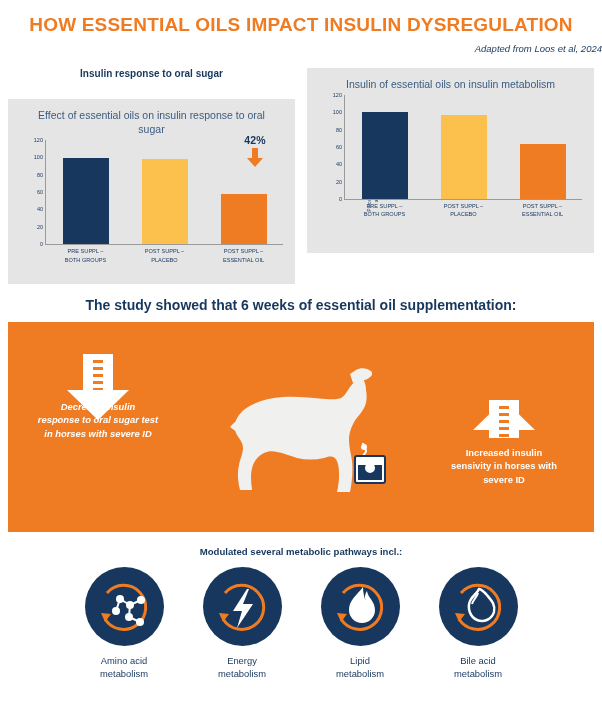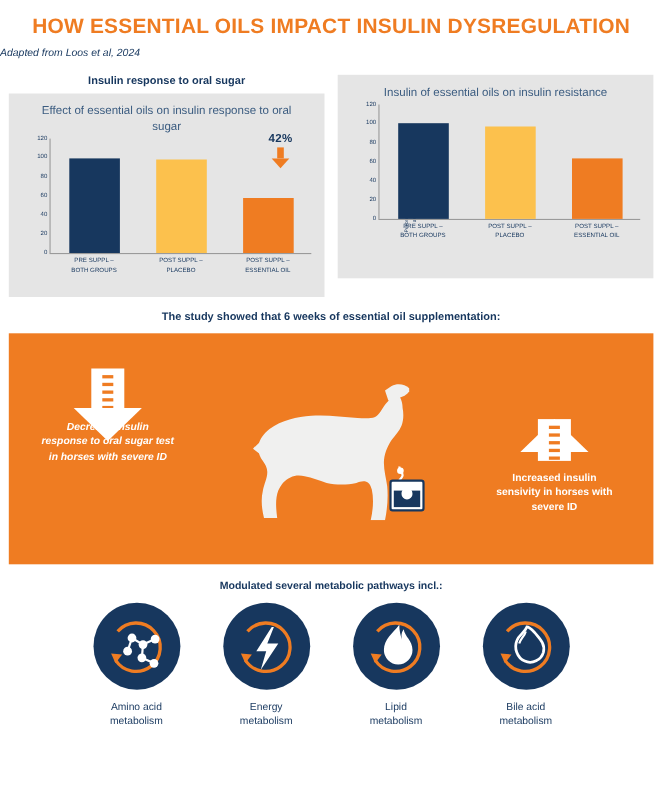--- a/index.html
+++ b/index.html
@@ -20,40 +20,40 @@
     text-align:center;
     font-size: 19px;
     font-weight: bold;
     letter-spacing: 0.2px;
     color: #ef7c22;
     margin: 14px 14px 0 14px;
     line-height: 1.15;
     text-transform: uppercase;
   }
   .subtitle {
-    text-align:left;
+    text-align:right;
     font-size: 9.5px;
     font-style: italic;
     color: #17375e;
     margin-top: 7px;
   }
 
   
   .charts {
     display:flex;
     gap: 12px;
     margin: 14px 8px 0 8px;
   }
   .chart-col { width: 287px; }
   .chart-head {
     text-align:center;
     font-size: 10px;
     font-weight: bold;
     color: #17375e;
-    margin-bottom: 6px;
+    margin-bottom: 20px;
   }
   .chart-box {
     background: #e5e5e5;
     height: 185px;
     position: relative;
     padding: 9px 6px 6px 6px;
   }
   .chart-title {
     text-align:center;
     font-size: 10.5px;
@@ -166,21 +166,21 @@
     width: 0; height: 0;
     border-left: 8px solid transparent;
     border-right: 8px solid transparent;
     border-top: 9px solid #ef7c22;
     margin: 0 auto;
   }
 
   
   .study-line {
     text-align:center;
-    font-size: 10px;
+    font-size: 14px;
     font-weight: bold;
     color: #17375e;
     margin: 13px 0 9px 0;
   }
 
   
   .orange-band {
     background: #ef7c22;
     height: 210px;
     margin: 0 8px;
@@ -340,21 +340,21 @@
             </div>
           </div>
         </div>
       </div>
     </div>
 
     <div class="chart-col">
       <div class="chart-box">
         <div class="chart-title">
           <span>Insulin of essential oils on</span>
-          <span>insulin resistance</span>
+          <span>insulin metabolism</span>
         </div>
         <div class="plot-wrap">
           <div class="ylabel">
             <span>Percent change in insulin sensitivity measured</span>
             <span>as time in positive phase during CGIT</span>
           </div>
           <div class="yticks">
             <div class="ytick" style="top:0%">120</div>
             <div class="ytick" style="top:16.6%">100</div>
             <div class="ytick" style="top:33.3%">80</div>

